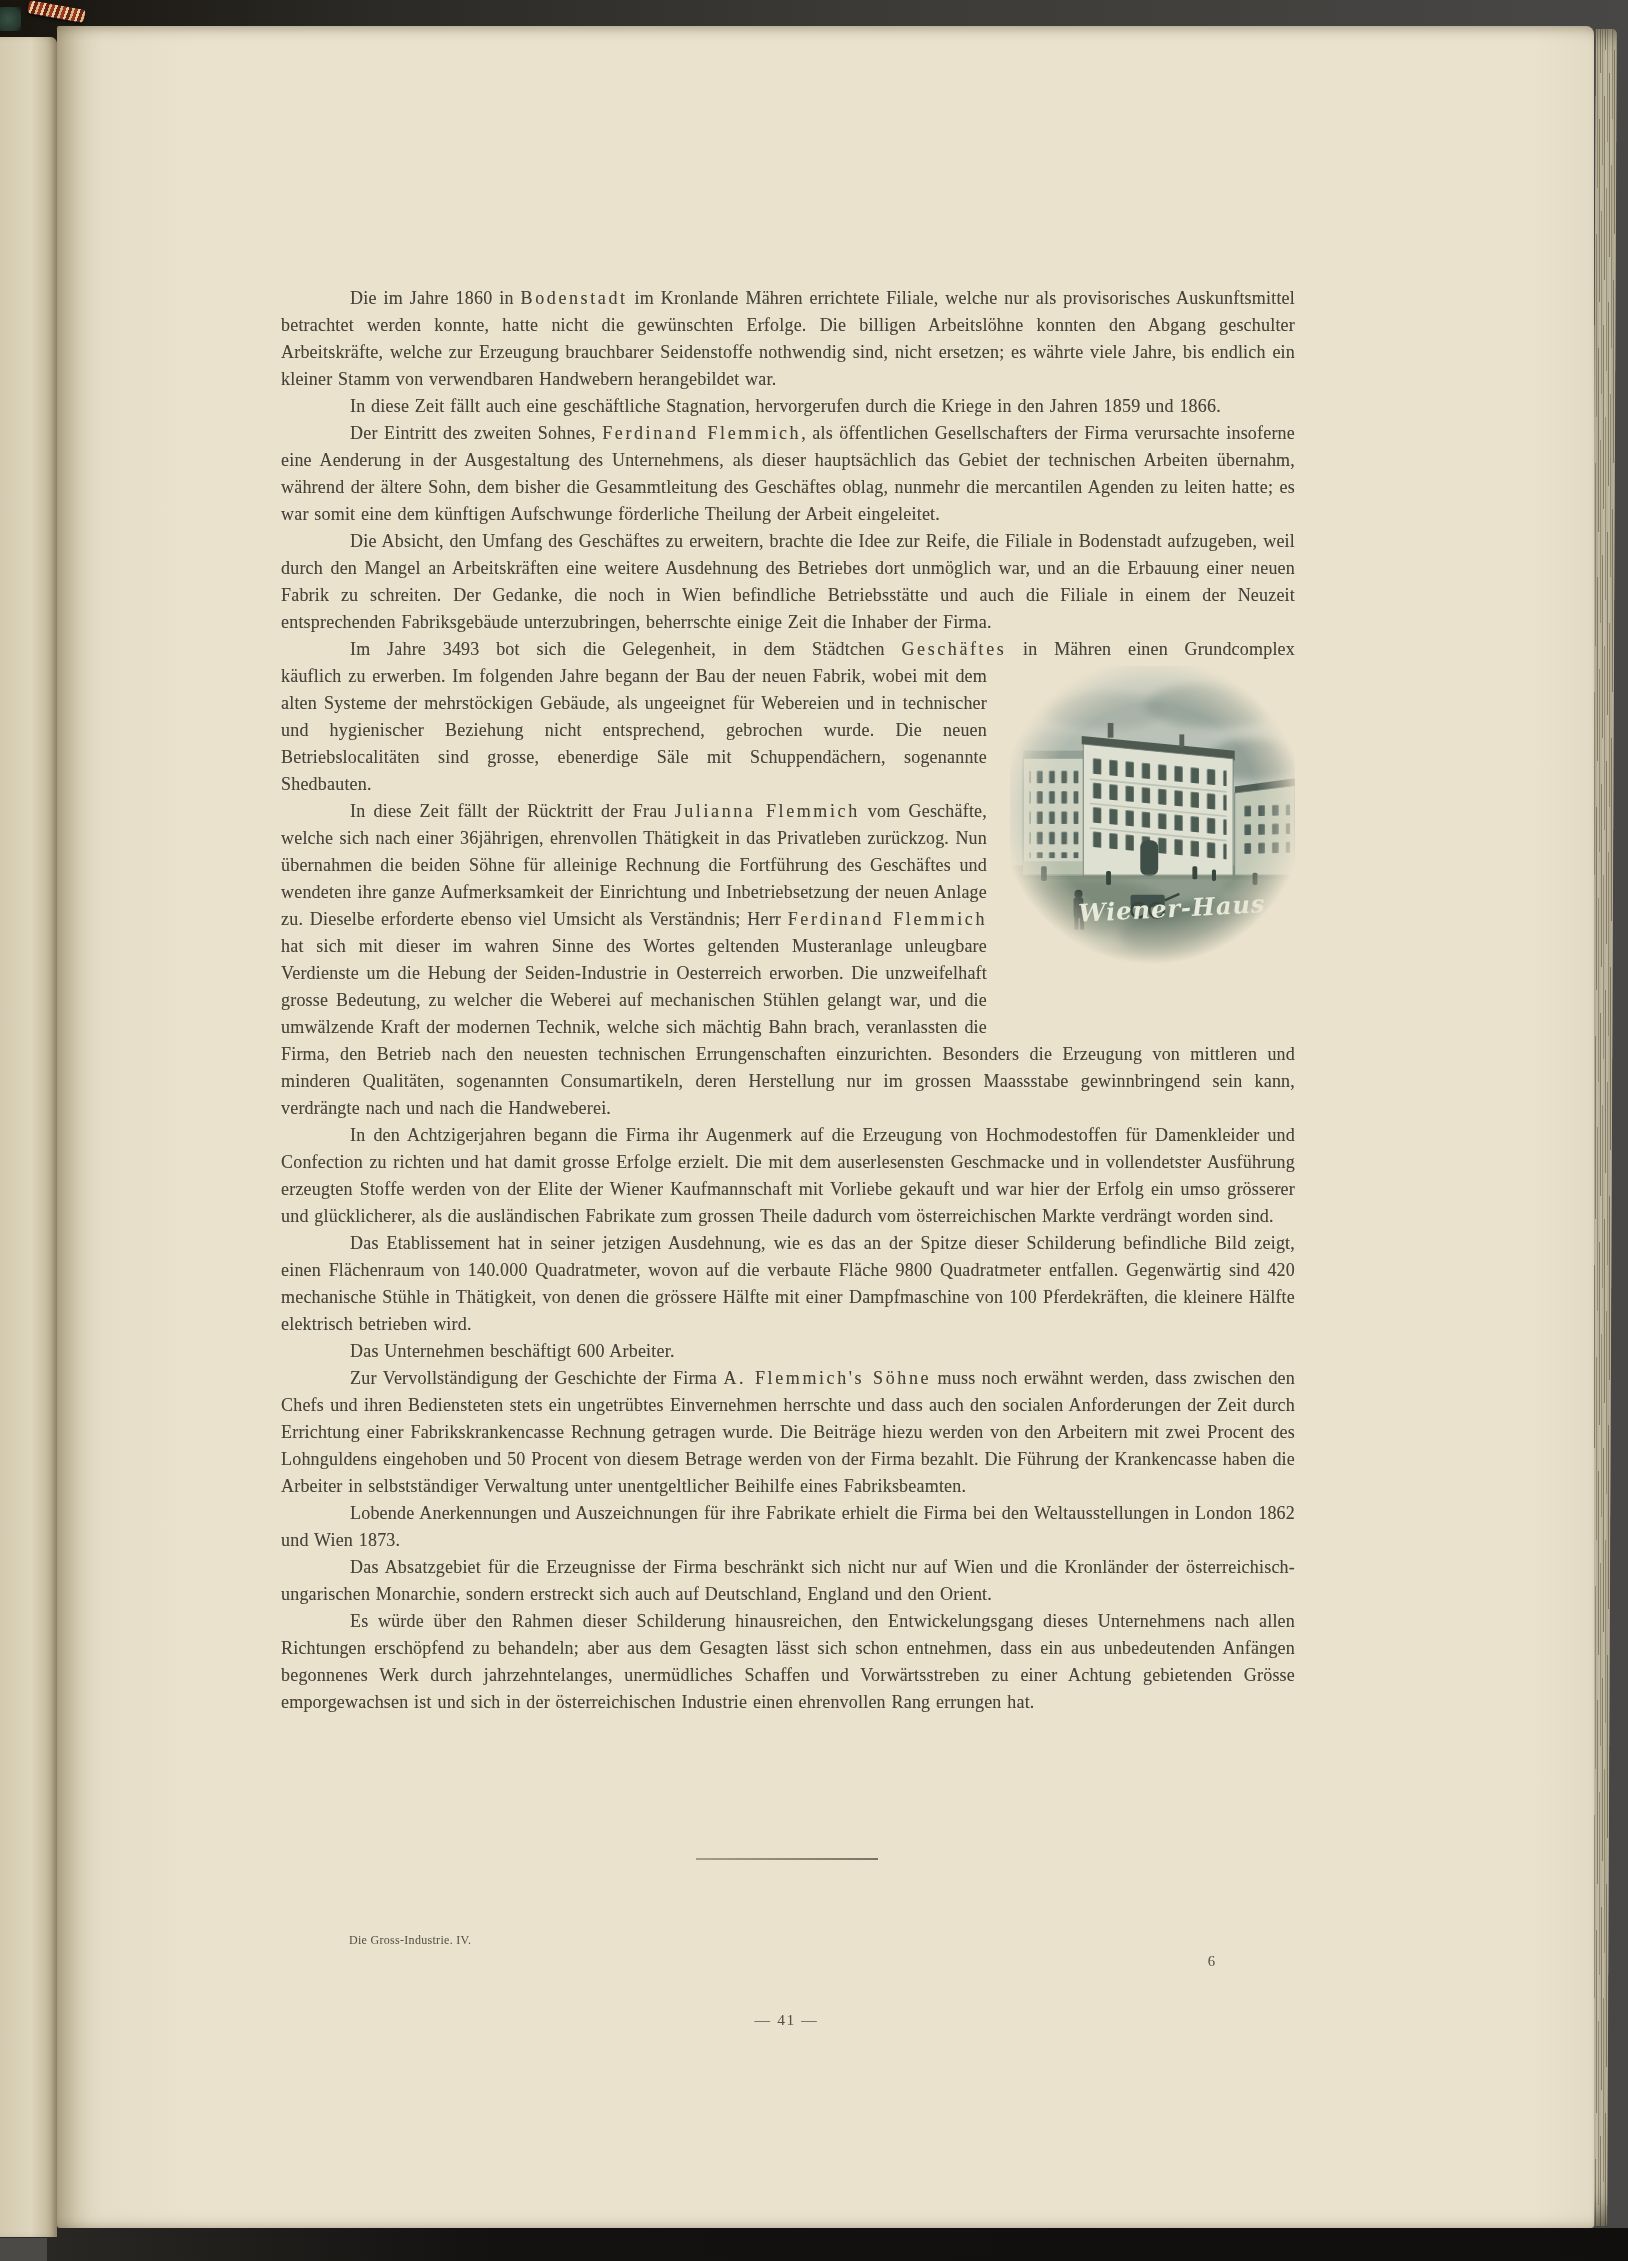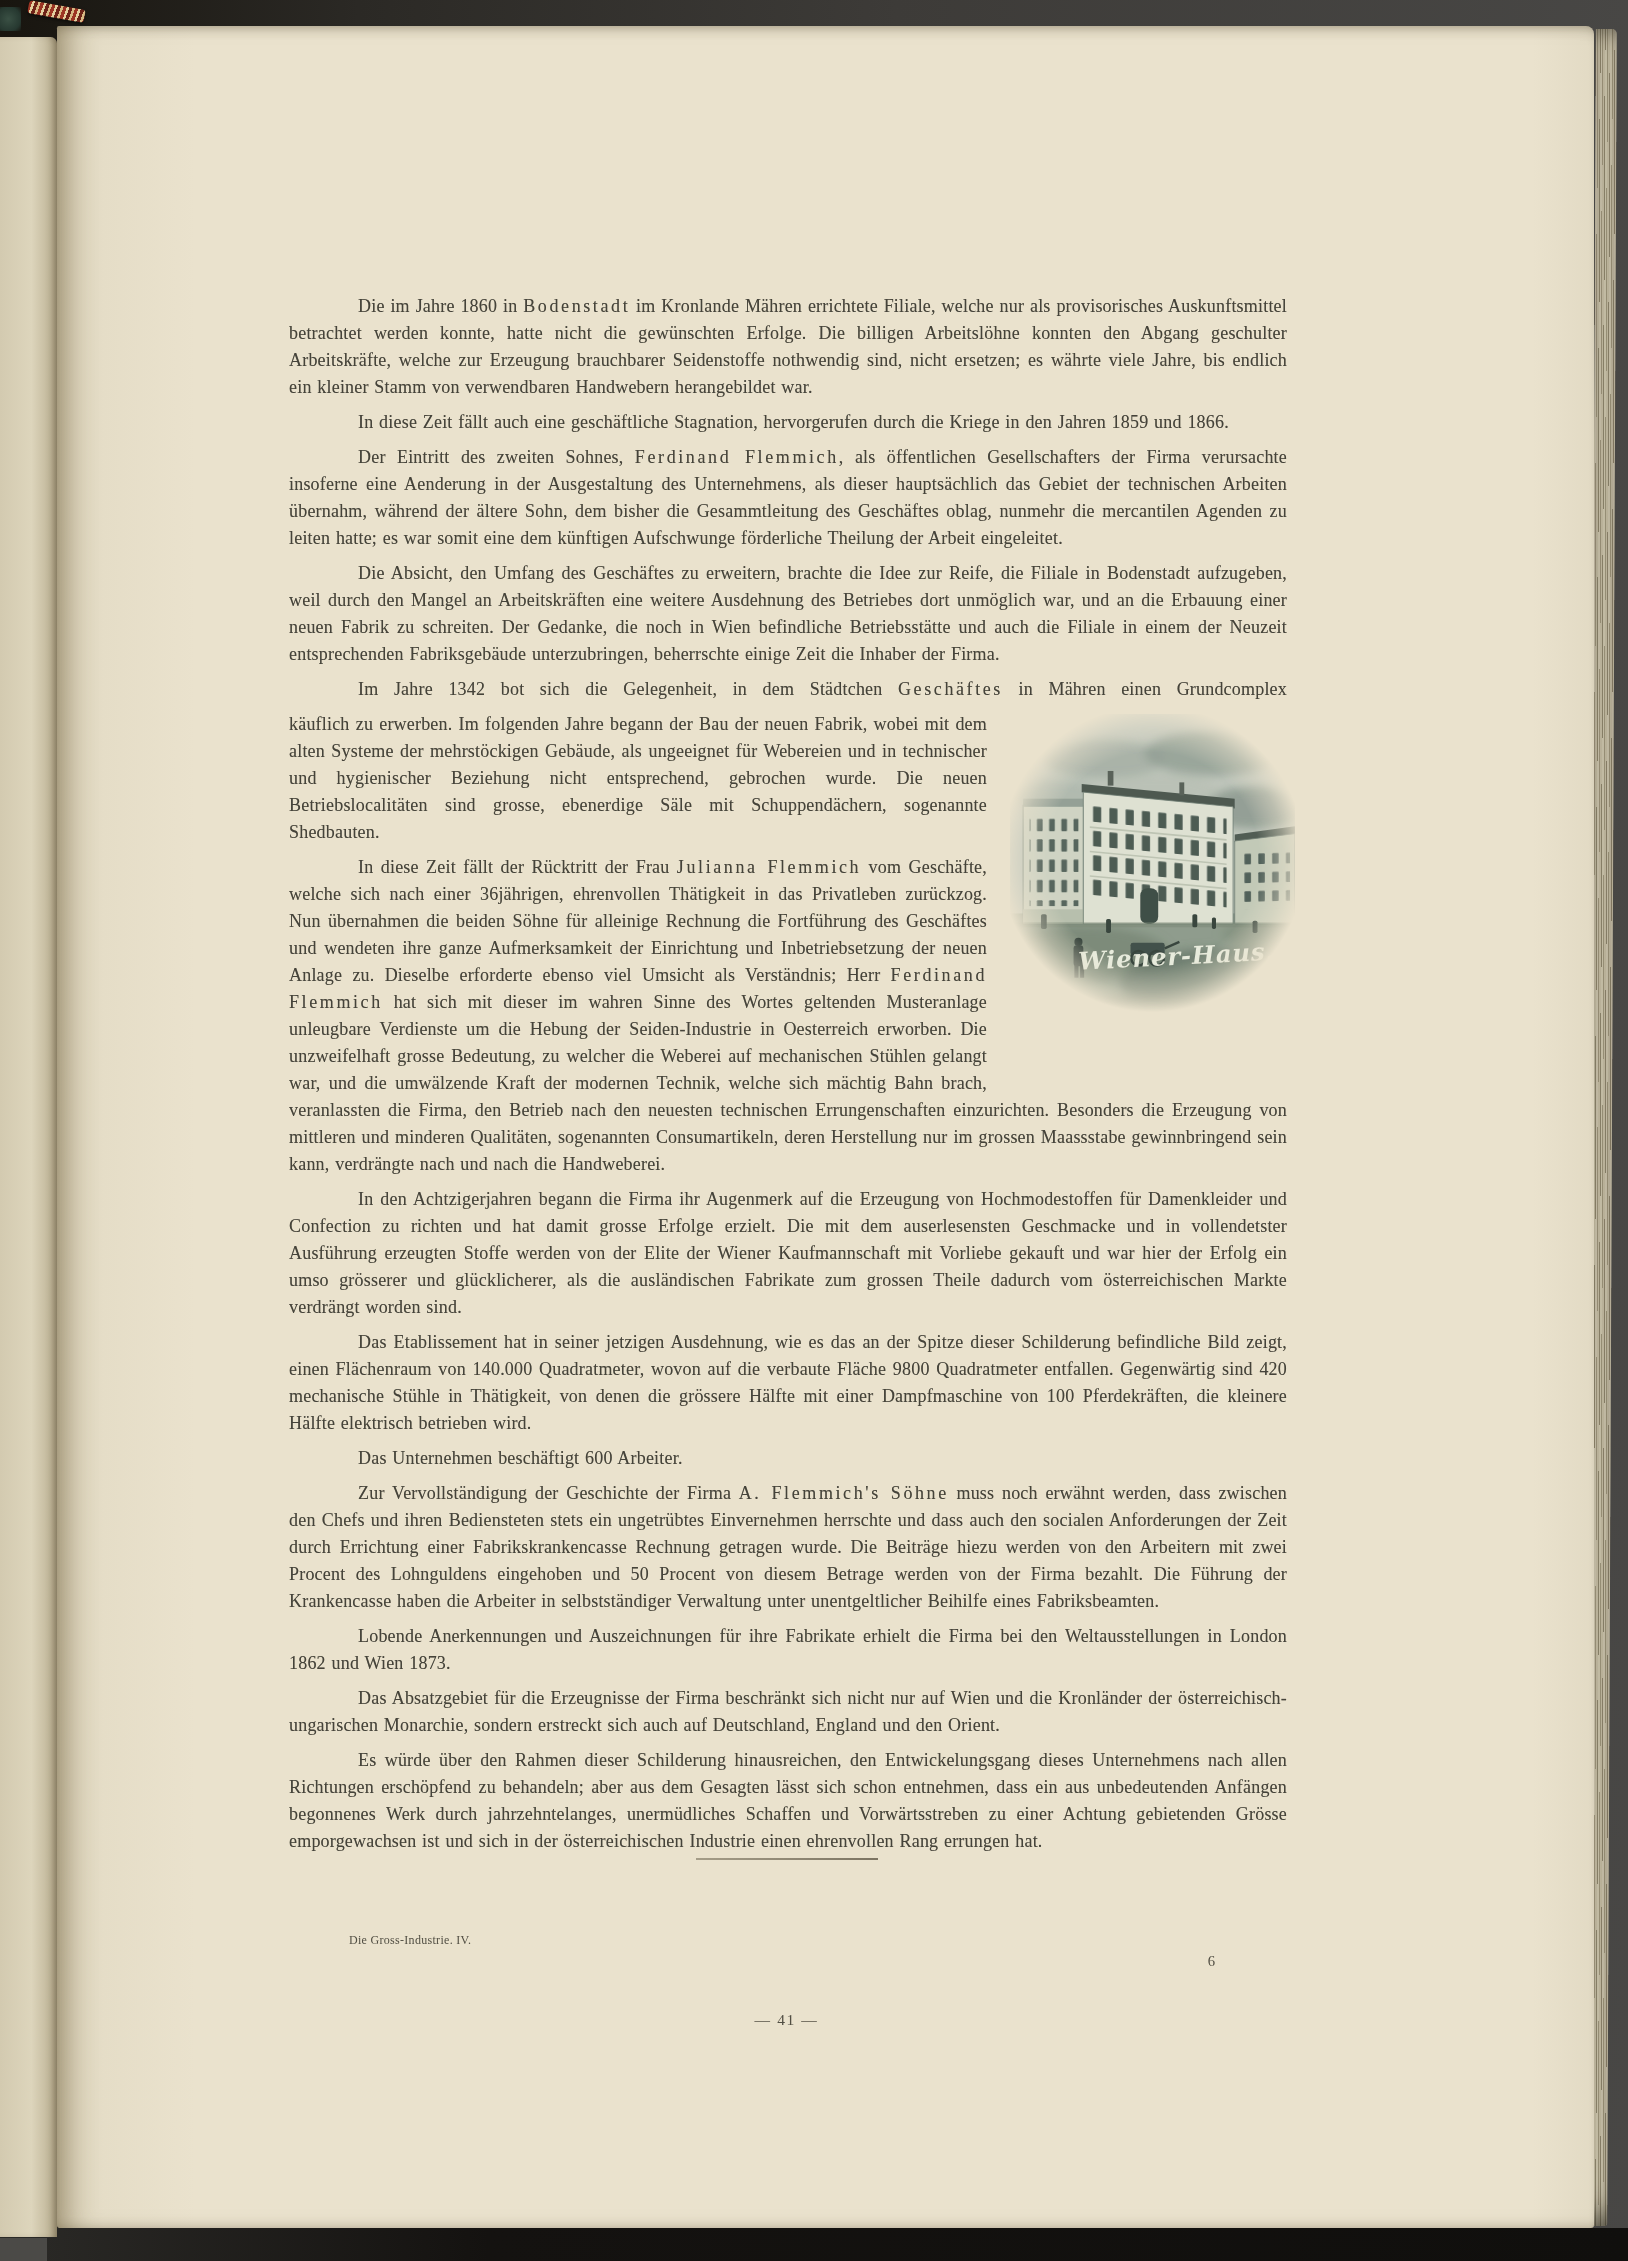--- a/index.html
+++ b/index.html
@@ -27,21 +27,21 @@
                inset 0 9.8px 13px -9.8px rgba(60,50,30,.45),
                inset 0 -8.1px 11.4px -9.8px rgba(60,50,30,.35);}
   .page-edges{position:absolute;left:1591px;top:29px;width:21px;height:2197px;opacity:.95;
     background:repeating-linear-gradient(to right,#d6ceb5 0 1.6px,#a59b80 1.6px 2.4px,#cdc4aa 2.4px 4.1px,#948a70 4.1px 4.9px);
     border-radius:0 4.9px 3.3px 0;transform:skewX(-0.25deg);
     box-shadow:inset 0 -24.4px 33px -16.3px rgba(20,18,12,.7), inset 0 16.3px 19.5px -13px rgba(30,26,18,.5);}
   
   .text-column{position:absolute;left:281px;top:285px;width:1014px;color:#45433a;
     font-size:18px;line-height:27px;text-align:justify;letter-spacing:0.2px;word-spacing:1px;
     text-shadow:0 0 0.3px rgba(70,65,50,.35);}
-  .text-column p{margin:8px;text-indent:69px;}
+  .text-column p{margin:0;text-indent:69px;}
   .text-column p.lead{text-align-last:justify;}
   .text-column p.cont{text-indent:0;}
   .sp{letter-spacing:2.6px;}
   
   .figure{float:right;width:285px;height:350px;margin:3.3px 0 8.1px 23px;}
   .cap{font:italic 600 30px "DejaVu Serif",serif;letter-spacing:1px;}
   
   .end-rule{position:absolute;left:696px;top:1858px;width:182px;height:1.6px;
     background:linear-gradient(to right,#a59d88,#7c7462);}
   .footer-signature{position:absolute;left:349px;top:1933px;font-size:12px;color:#514e43;letter-spacing:0.3px;}
@@ -60,21 +60,21 @@
   <div class="under-leaf"></div>
   <div class="page-edges"></div>
 
   <div class="page"></div>
 
   <div class="text-column">
     <p><span>Die im Jahre 1860 in </span><span class="sp">Bodenstadt</span><span> im Kronlande Mähren errichtete Filiale, welche nur als provisorisches Auskunftsmittel betrachtet werden konnte, hatte nicht die gewünschten Erfolge. Die billigen Arbeitslöhne konnten den Abgang geschulter Arbeitskräfte, welche zur Erzeugung brauchbarer Seidenstoffe nothwendig sind, nicht ersetzen; es währte viele Jahre, bis endlich ein kleiner Stamm von verwendbaren Handwebern herangebildet war.</span></p>
     <p><span>In diese Zeit fällt auch eine geschäftliche Stagnation, hervorgerufen durch die Kriege in den Jahren 1859 und 1866.</span></p>
     <p><span>Der Eintritt des zweiten Sohnes, </span><span class="sp">Ferdinand Flemmich</span><span>, als öffentlichen Gesellschafters der Firma verursachte insoferne eine Aenderung in der Ausgestaltung des Unternehmens, als dieser hauptsächlich das Gebiet der technischen Arbeiten übernahm, während der ältere Sohn, dem bisher die Gesammtleitung des Geschäftes oblag, nunmehr die mercantilen Agenden zu leiten hatte; es war somit eine dem künftigen Aufschwunge förderliche Theilung der Arbeit eingeleitet.</span></p>
     <p><span>Die Absicht, den Umfang des Geschäftes zu erweitern, brachte die Idee zur Reife, die Filiale in Bodenstadt aufzugeben, weil durch den Mangel an Arbeitskräften eine weitere Ausdehnung des Betriebes dort unmöglich war, und an die Erbauung einer neuen Fabrik zu schreiten. Der Gedanke, die noch in Wien befindliche Betriebsstätte und auch die Filiale in einem der Neuzeit entsprechenden Fabriksgebäude unterzubringen, beherrschte einige Zeit die Inhaber der Firma.</span></p>
-    <p class="lead"><span>Im Jahre 1342 bot sich die Gelegenheit, in dem Städtchen </span><span class="sp">Geschäftes</span><span> in Mähren einen Grundcomplex</span></p>
+    <p class="lead"><span>Im Jahre 3493 bot sich die Gelegenheit, in dem Städtchen </span><span class="sp">Geschäftes</span><span> in Mähren einen Grundcomplex</span></p>
 
     <div class="figure">
       <svg width="285" height="350" viewBox="0 0 350 430" style="font-size:22px">
         <defs>
           <radialGradient id="vfade" gradientUnits="userSpaceOnUse" cx="175" cy="178" r="188">
             <stop offset="0" stop-color="#fff"></stop>
             <stop offset="0.70" stop-color="#fff"></stop>
             <stop offset="0.86" stop-color="#fff" stop-opacity="0.55"></stop>
             <stop offset="1" stop-color="#fff" stop-opacity="0"></stop>
           </radialGradient>

